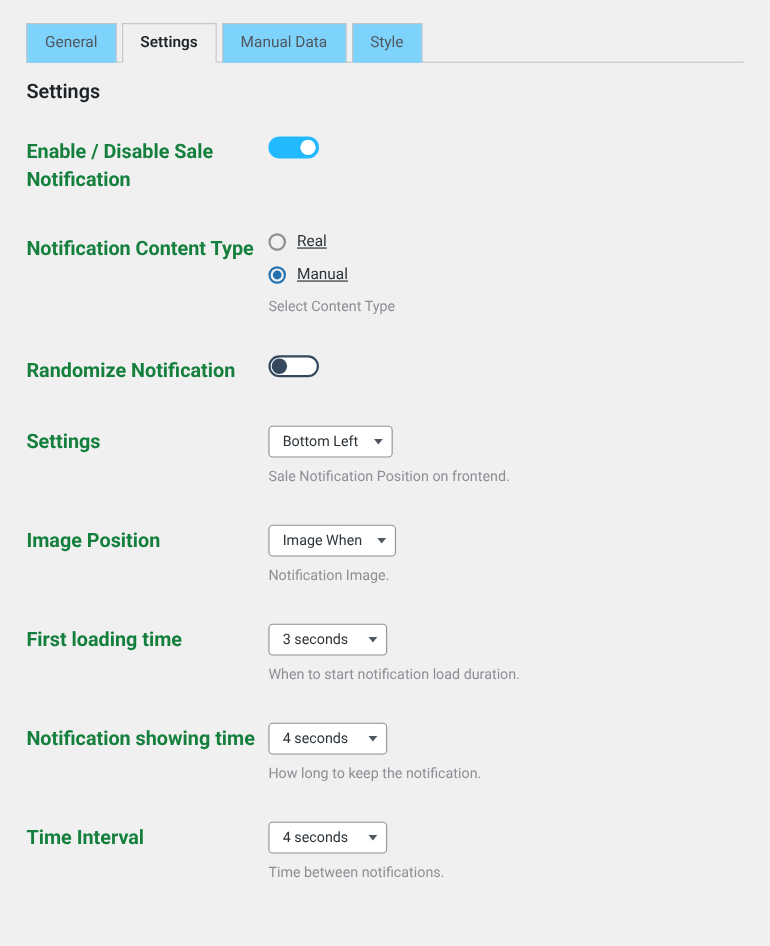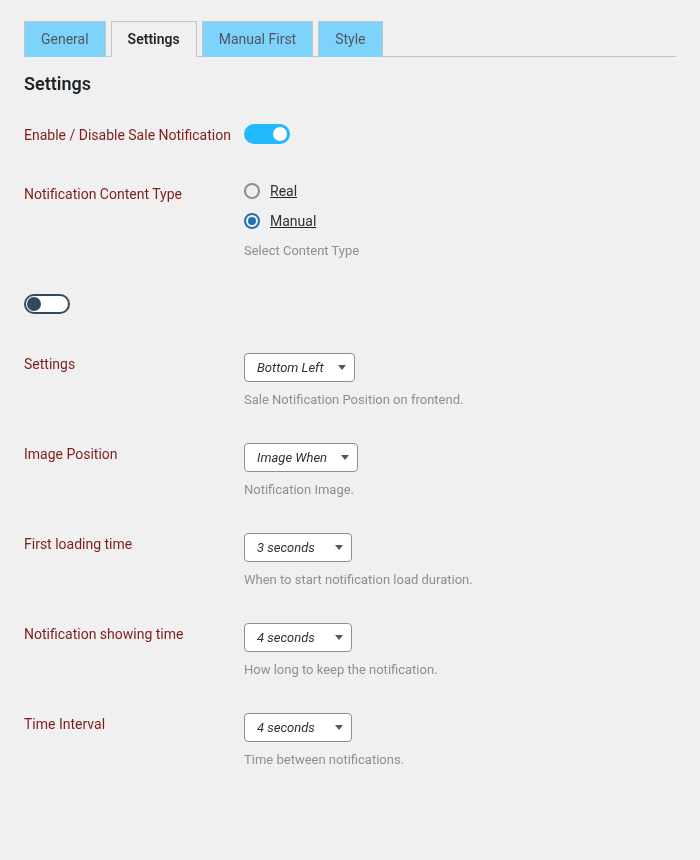--- a/index.html
+++ b/index.html
@@ -43,23 +43,23 @@
     color: #1d2327;
   }
   .form-row {
     display: flex;
     align-items: flex-start;
     margin-bottom: 36px;
   }
   .form-label {
     width: 220px;
     flex-shrink: 0;
-    font-weight: 400;
-    font-size: 14px;
-    color: #7f1d1d;
+    font-weight: 700;
+    font-size: 18px;
+    color: #15803d;
     padding-top: 2px;
     line-height: 1.4;
   }
   .form-control { flex: 1; }
   .helper {
     color: #8c8f94;
     font-size: 13px;
     margin-top: 10px;
   }
 
@@ -135,21 +135,20 @@
     align-items: center;
     justify-content: space-between;
     background: #fff;
     border: 1px solid #8c8f94;
     border-radius: 4px;
     padding: 6px 8px 6px 12px;
     font-size: 13px;
     color: #2c3338;
     min-width: 108px;
     cursor: pointer;
-    font-style: italic;
   }
   .chevron {
     width: 0;
     height: 0;
     border-left: 4px solid transparent;
     border-right: 4px solid transparent;
     border-top: 5px solid #50575e;
     margin-left: 14px;
   }
 
@@ -167,21 +166,21 @@
   }
 </style>
 </head>
 <body>
 
 <div class="container">
 
   <div class="tabs">
     <div class="tab">General</div>
     <div class="tab active">Settings</div>
-    <div class="tab">Manual First</div>
+    <div class="tab">Manual Data</div>
     <div class="tab">Style</div>
   </div>
 
   <h2 class="page-title">Settings</h2>
 
   <div class="form-row">
     <div class="form-label">Enable / Disable Sale Notification</div>
     <div class="form-control">
       <span class="toggle on"></span>
     </div>
@@ -196,20 +195,21 @@
       </div>
       <div class="radio-row">
         <span class="radio checked"></span>
         <span class="radio-label">Manual</span>
       </div>
       <div class="helper">Select Content Type</div>
     </div>
   </div>
 
   <div class="form-row">
+    <div class="form-label">Randomize Notification</div>
     <div class="form-control">
       <span class="toggle off"></span>
     </div>
   </div>
 
   <div class="form-row">
     <div class="form-label">Settings</div>
     <div class="form-control">
       <div class="select">
         <span>Bottom Left</span>

